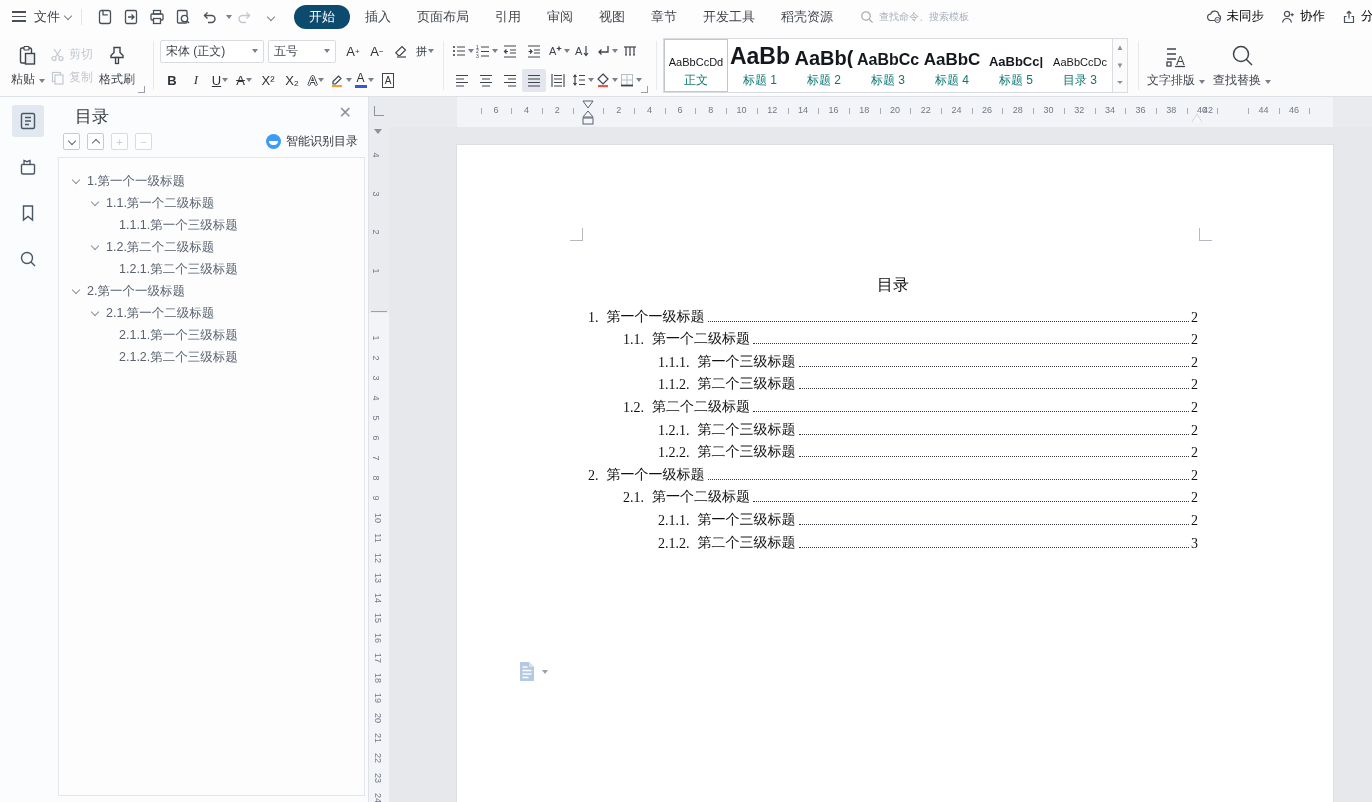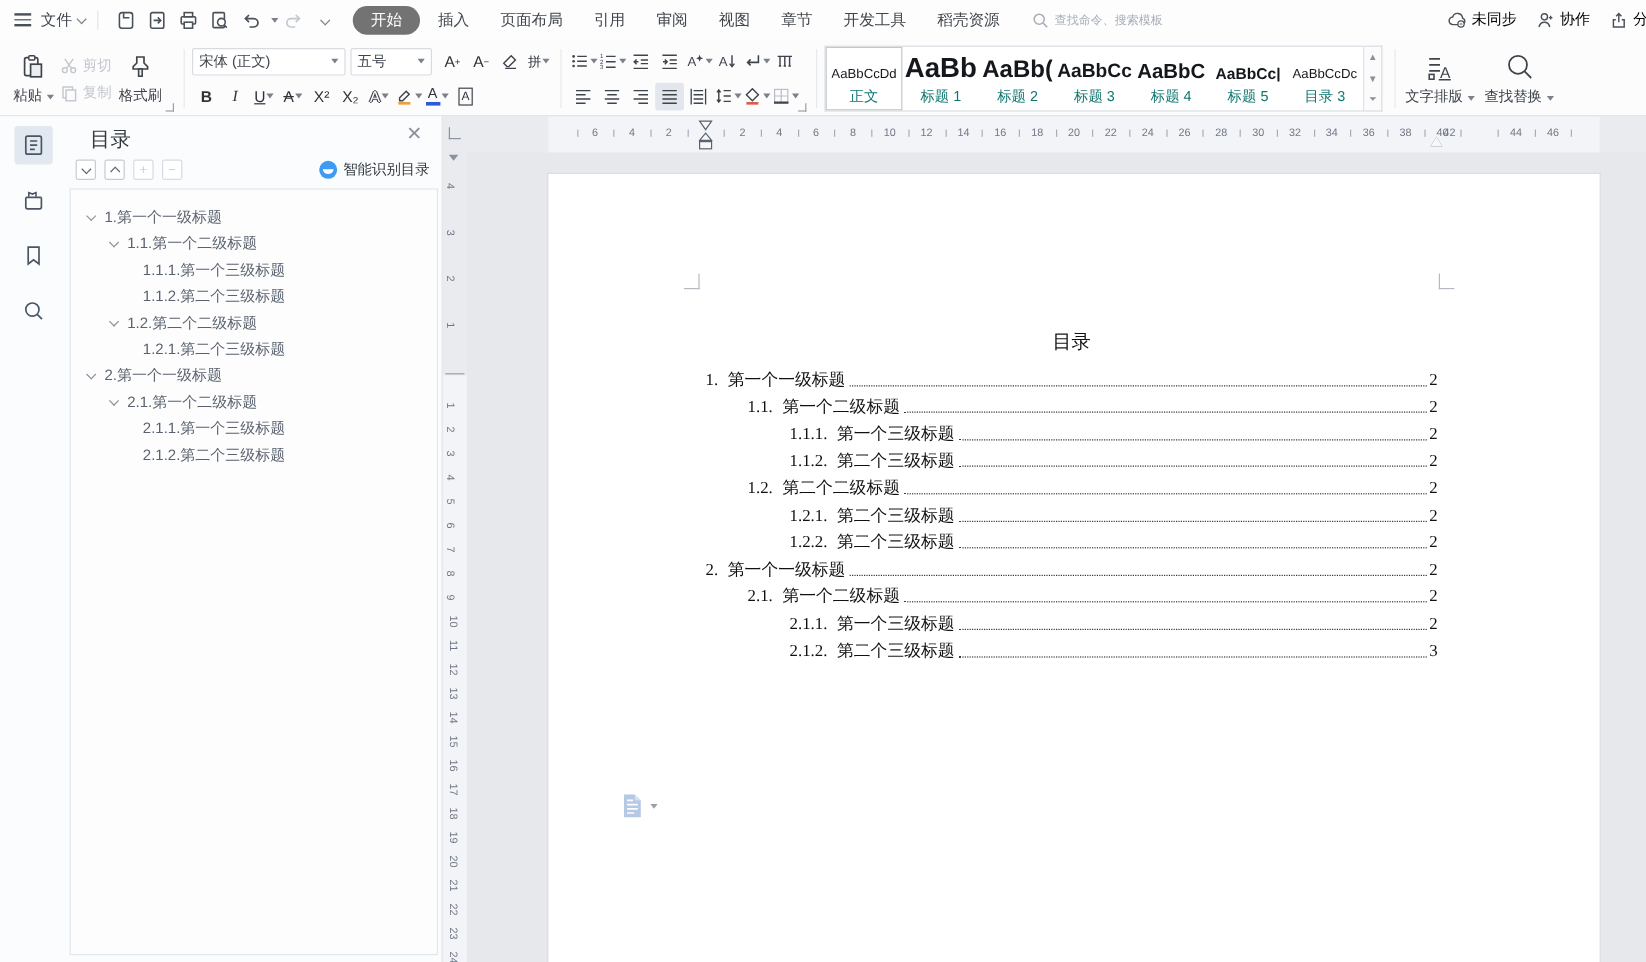--- a/index.html
+++ b/index.html
@@ -159,21 +159,21 @@
       <svg width="18" height="18" viewBox="0 0 18 18">
           <path d="M13.5 7.5h-7a3.5 3.5 0 0 0 0 7H10" fill="none" stroke="#C3C8CF" stroke-width="1.4"></path>
           <path d="M10.5 4.5l3 3-3 3" fill="none" stroke="#C3C8CF" stroke-width="1.4"></path>
         </svg>
     </span>
     <span class="qbtn">
       <span class="chevu" style="transform:rotate(135deg);margin:0;"></span>
     </span>
 
     <div class="tabs" id="tabs">
-        <span class="tab active" style="background: #737373;">开始</span>
+        <span class="tab active" style="background: #0c4a6e;">开始</span>
         <span class="tab">插入</span>
         <span class="tab">页面布局</span>
         <span class="tab">引用</span>
         <span class="tab">审阅</span>
         <span class="tab">视图</span>
         <span class="tab">章节</span>
         <span class="tab">开发工具</span>
         <span class="tab">稻壳资源</span>
       </div>
 
@@ -248,21 +248,21 @@
         <span class="lbl">格式刷</span>
       </div>
       <span class="launcher"></span>
     </div>
 
     <div class="tdiv"></div>
 
     <div class="tgroup">
       <div class="col2">
         <div class="rowA">
-          <div class="selbox" style="width:128px;">
+          <div class="selbox" style="width:104px;">
             <span>宋体 (正文)</span>
               <span class="car"></span>
           </div>
           <div class="selbox" style="width:68px;margin-left:4px;">
             <span>五号</span>
               <span class="car"></span>
           </div>
           <span class="fmtbtn" style="margin-left:5px;">A<sup style="font-size:8px;">+</sup></span>
           <span class="fmtbtn">A<sup style="font-size:8px;">−</sup></span>
           <span class="fmtbtn">
@@ -541,23 +541,20 @@
           <div class="tree-item lvl1">
             <span class="chev"></span>
             <span>1.第一个一级标题</span>
           </div>
           <div class="tree-item lvl2">
             <span class="chev"></span>
             <span>1.1.第一个二级标题</span>
           </div>
           <div class="tree-item lvl3">
             <span>1.1.1.第一个三级标题</span>
-          </div>
-          <div class="tree-item lvl3">
-            <span>1.1.2.第二个三级标题</span>
           </div>
           <div class="tree-item lvl2">
             <span class="chev"></span>
             <span>1.2.第二个二级标题</span>
           </div>
           <div class="tree-item lvl3">
             <span>1.2.1.第二个三级标题</span>
           </div>
           <div class="tree-item lvl1">
             <span class="chev"></span>

